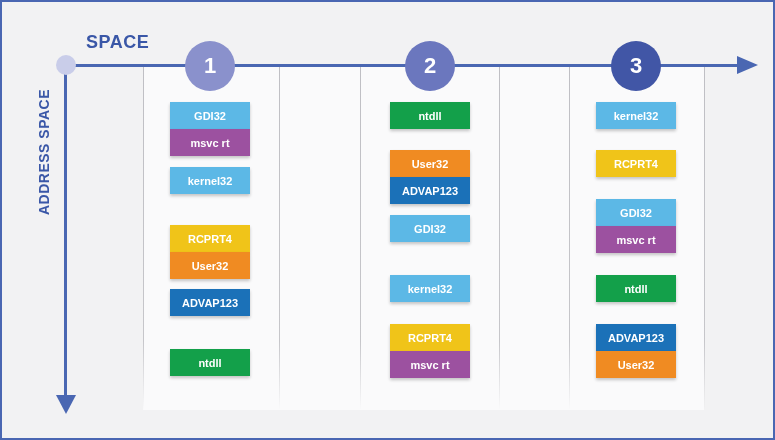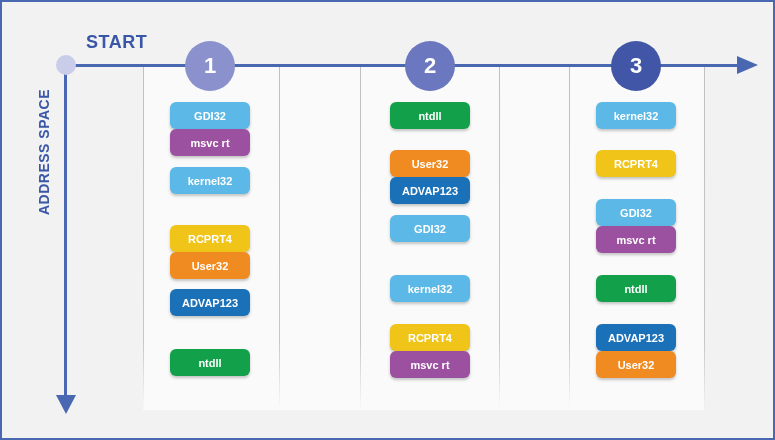--- a/index.html
+++ b/index.html
@@ -52,21 +52,20 @@
   .tl-circle{
     position:absolute;top:39px;width:50px;height:50px;border-radius:50%;
     display:flex;align-items:center;justify-content:center;
     color:#fff;font-size:22px;font-weight:bold;
   }
   .module-block{
     position:absolute;width:80px;height:27px;
     display:flex;align-items:center;justify-content:center;
     color:#fff;font-size:11px;font-weight:bold;
     box-shadow:0 2px 3px rgba(0,0,0,0.22);
-    border-radius:6px;
   }
 </style>
 </head>
 <body>
 
 <div class="frame">
 
   <div class="lane-strip" style="left:141px;width:561px;"></div>
 
   <div class="lane-line" style="left:141px;"></div>
@@ -75,21 +74,21 @@
   <div class="lane-line" style="left:497px;"></div>
   <div class="lane-line" style="left:567px;"></div>
   <div class="lane-line" style="left:702px;"></div>
 
   <div class="x-axis-line"></div>
   <div class="x-arrowhead"></div>
   <div class="y-axis-line"></div>
   <div class="y-arrowhead"></div>
   <div class="origin-dot"></div>
 
-  <div class="start-label">START</div>
+  <div class="start-label">SPACE</div>
   <div class="yaxis-label">ADDRESS SPACE</div>
 
   <div class="tl-circle" style="left: 183px; background: rgb(138, 145, 204);">
     <span>1</span>
   </div>
   <div class="tl-circle" style="left: 403px; background: rgb(107, 119, 190);">
     <span>2</span>
   </div>
   <div class="tl-circle" style="left: 609px; background: rgb(65, 86, 166);">
     <span>3</span>

